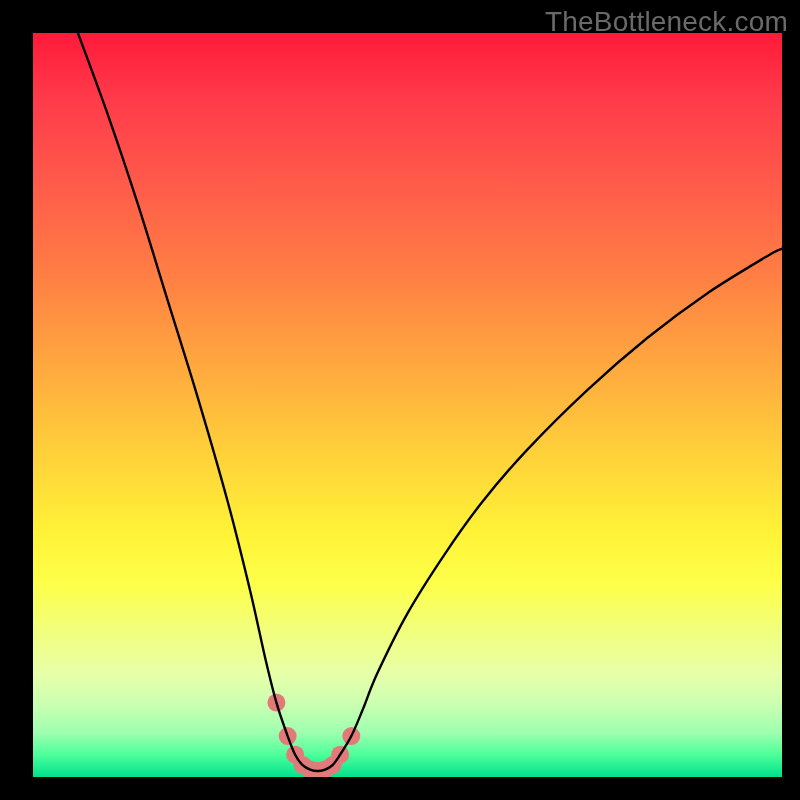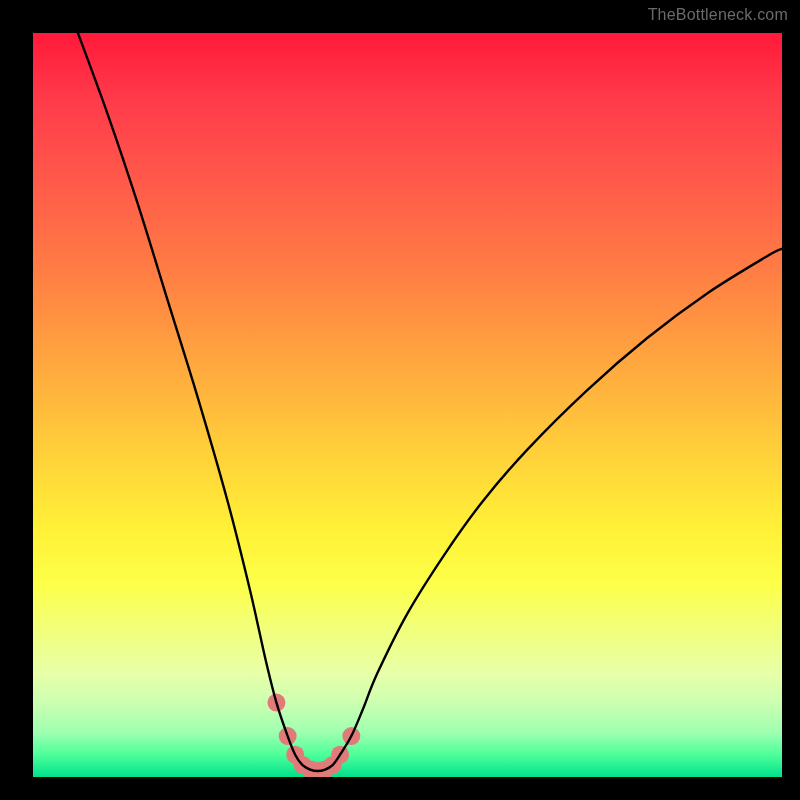--- a/index.html
+++ b/index.html
@@ -39,21 +39,21 @@
       #9fffb0 94%,
       #4dff9a 97%,
       #00e18b 100%
     );
   }
   .watermark {
     position: absolute;
     top: 6px;
     right: 12px;
     color: #6a6a6a;
-    font-size: 16px;
+    font-size: 28px;
     font-weight: 400;
     letter-spacing: 0.2px;
     user-select: none;
   }
   svg.overlay {
     position: absolute;
     left: 0;
     top: 0;
     width: 749px;
     height: 744px;

